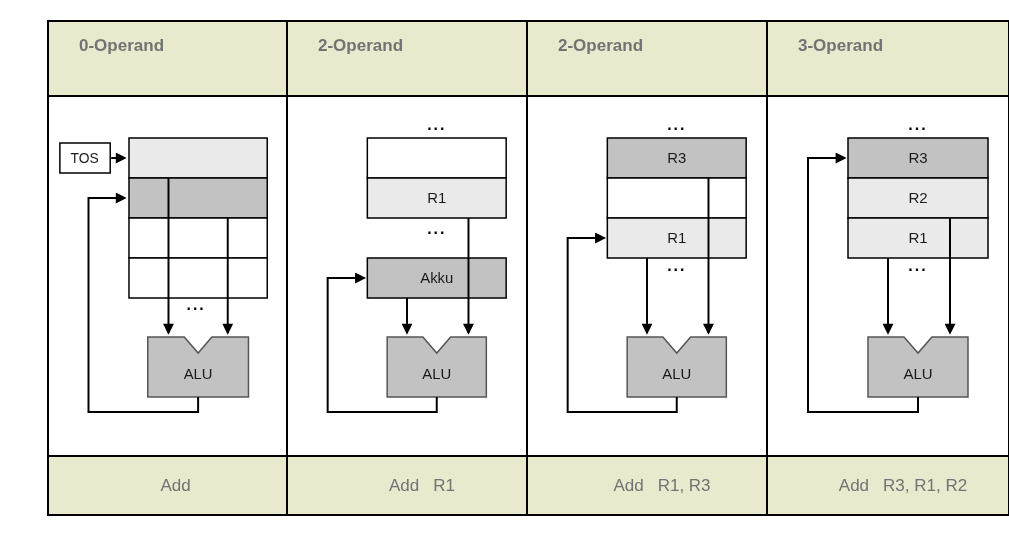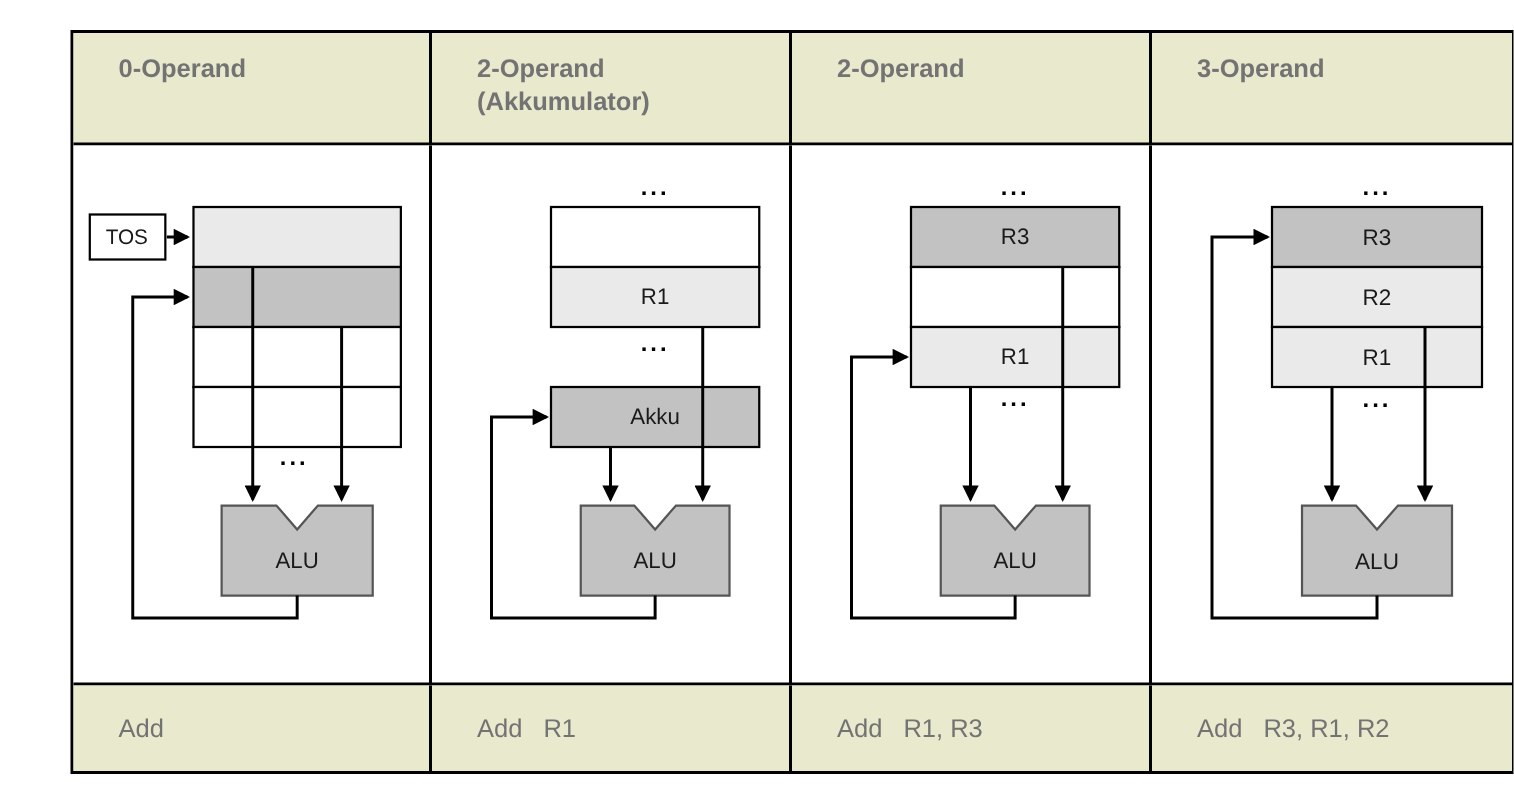--- a/index.html
+++ b/index.html
@@ -9,21 +9,21 @@
              box-sizing:border-box;border:2px solid #000;background:#fff;
              display:grid;grid-template-columns:239px 240px 240px 1fr;
              grid-template-rows:75px 360px 1fr;}
   .cell{box-sizing:border-box;}
   .cell.colsep{border-right:2px solid #000;}
   .hdr{background:#e9e9cd;border-bottom:2px solid #000;
        padding:13px 8px 0 30px;font-size:17px;font-weight:bold;line-height:22px;}
   .body{background:#fff;border-bottom:2px solid #000;overflow:hidden;}
   .body svg{display:block;width:100%;height:100%;}
   .ftr{background:#e9e9cd;display:flex;align-items:center;
-       padding-left:30px;font-size:17px;}
+       padding-left:30px;font-size:17px;justify-content:center;}
   .ftr .ops{margin-left:14px;}
   svg text{font-family:"Liberation Sans",sans-serif;font-size:15px;fill:#1a1a1a;}
   svg text.dots{font-size:16px;font-weight:bold;letter-spacing:2px;fill:#000;}
   svg text.tos{font-size:14px;}
 </style>
 </head>
 <body>
 
 <svg width="0" height="0" style="position:absolute">
   <defs>
@@ -34,21 +34,20 @@
 </svg>
 
 <div class="canvas">
   <div class="isa-table">
 
     <div class="cell hdr colsep">
       <div>0-Operand</div>
     </div>
     <div class="cell hdr colsep">
       <div>2-Operand</div>
-      <div>(Akkumulator)</div>
     </div>
     <div class="cell hdr colsep">
       <div>2-Operand</div>
       <div></div>
     </div>
     <div class="cell hdr">
       <div>3-Operand</div>
       <div></div>
     </div>
 

